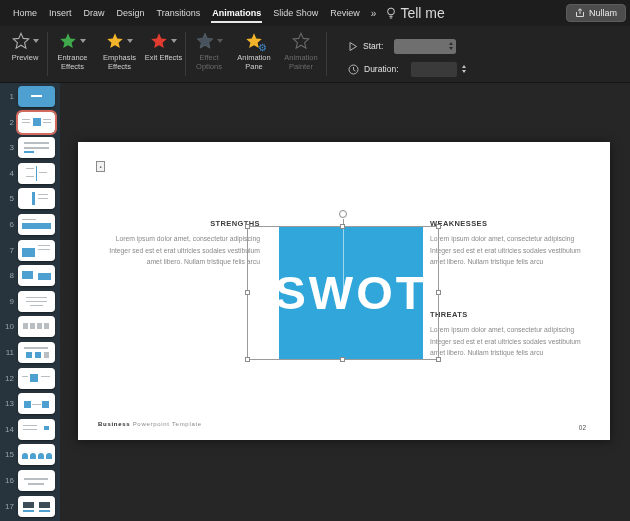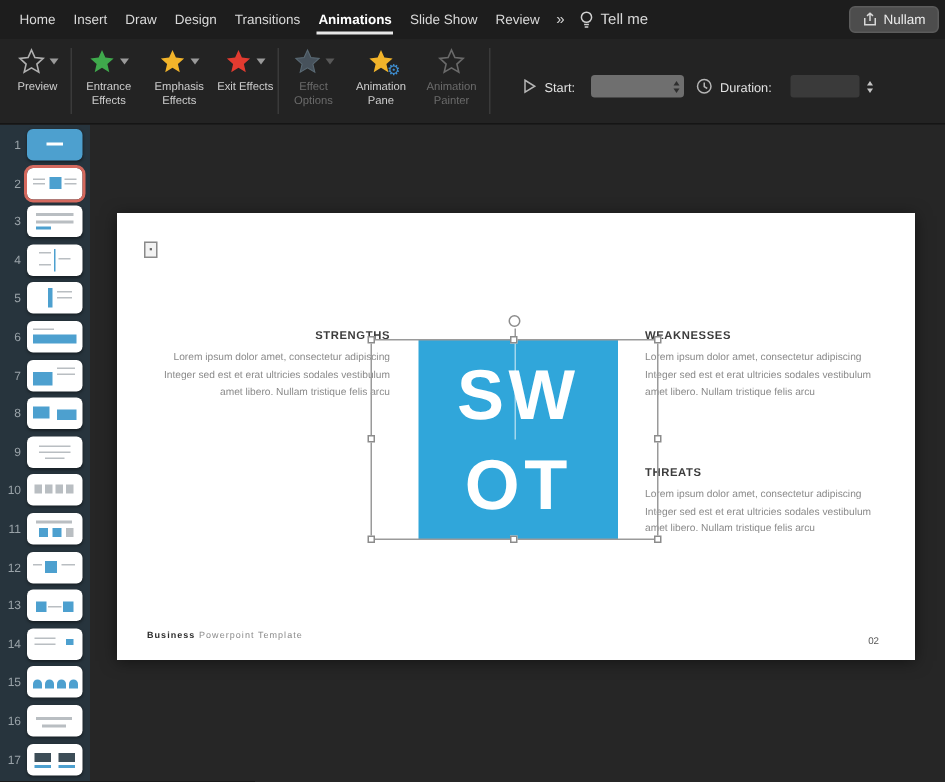--- a/index.html
+++ b/index.html
@@ -9,37 +9,37 @@
     background:#262626; font-family:"Liberation Sans", sans-serif;text-decoration:underline;
     -webkit-font-smoothing:antialiased;
   }
   
   .menubar{position:absolute;top:0;left:0;right:0;height:26px;background:#1d1d1d;
     display:flex;align-items:center;padding-left:12px;gap:10px;z-index:30;}
   .menu-item{font-size:9px;color:#d9d9d9;cursor:default;padding:4px 1px 5px;}
   .menu-item.active{color:#fff;font-weight:700;border-bottom:2px solid #e8e8e8;padding-bottom:3px;}
   .menu-overflow{font-size:10px;color:#cfcfcf;}
   .tellme{display:flex;align-items:center;gap:4px;}
-  .tellme .t-label{font-size:10px;color:#d9d9d9;}
+  .tellme .t-label{font-size:14px;color:#d9d9d9;}
   .top-right{position:absolute;right:4px;top:4px;display:flex;gap:6px;}
   .pill-btn{display:flex;align-items:center;gap:4px;background:#4d4d4d;border:1px solid #5c5c5c;
     border-radius:4px;height:18px;padding:0 8px;font-size:9px;color:#ececec;}
   
   .ribbon{position:absolute;top:26px;left:0;right:0;height:57px;background:#232323;
     border-bottom:1px solid #151515;display:flex;align-items:stretch;padding-left:4px;z-index:29;}
   .rsep{width:1px;background:#3a3a3a;margin:6px 1px;}
   .rbtn{display:flex;flex-direction:column;align-items:center;padding-top:5px;}
   .rbtn .icorow{display:flex;align-items:center;height:20px;}
   .rbtn .lbl{font-size:7.5px;line-height:8.5px;color:#cfcfcf;text-align:center;margin-top:3px;}
   .rbtn.dim .lbl{color:#6b6b6b;}
   .chev{width:0;height:0;border-left:3px solid transparent;border-right:3px solid transparent;
     border-top:4px solid #9a9a9a;margin-left:3px;}
   .dim .chev{border-top-color:#585858;}
   .gear-badge{position:absolute;right:-4px;bottom:-3px;font-size:10px;color:#3f8fd2;line-height:10px;}
-  .startgrp{display:flex;flex-direction:row;gap:8px;padding:7px 0 0 20px;justify-content:center;}
+  .startgrp{display:flex;flex-direction:column;gap:8px;padding:7px 0 0 20px;justify-content:center;}
   .srow{display:flex;align-items:center;gap:5px;}
   .srow .slabel{font-size:8.5px;color:#e3e3e3;width:42px;}
   .srow .slabel.w1{width:26px;}
   .dropbox{width:62px;height:15px;background:#6f6f6f;border-radius:2.5px;display:flex;
     align-items:center;justify-content:flex-end;padding-right:3px;}
   .darkbox{width:46px;height:15px;background:#3a3a3a;border-radius:2px;}
   .step{display:flex;flex-direction:column;gap:2px;align-items:center;}
   .step .up{width:0;height:0;border-left:2.5px solid transparent;border-right:2.5px solid transparent;border-bottom:3px solid #2e2e2e;}
   .step .dn{width:0;height:0;border-left:2.5px solid transparent;border-right:2.5px solid transparent;border-top:3px solid #2e2e2e;}
   .step.light .up{border-bottom-color:#c4c4c4;}
@@ -61,22 +61,22 @@
     box-shadow:0 1px 10px rgba(0,0,0,.5);}
   .ph-icon{position:absolute;left:18px;top:19px;width:9px;height:11px;border:1px solid #8a8a8a;
     background:#f2f2f2;font-size:6px;color:#666;text-align:center;line-height:10px;}
   .quad{position:absolute;}
   .quad .qtitle{font-size:7.5px;font-weight:700;color:#3c3c3c;letter-spacing:.4px;margin-bottom:5px;}
   .quad .qline{font-size:6.8px;color:#8a8a8a;line-height:11.6px;}
   .q-tl{left:28px;top:77px;width:154px;text-align:right;}
   .q-bl{left:28px;top:168px;width:154px;text-align:right;}
   .q-tr{left:352px;top:77px;width:176px;text-align:left;}
   .q-br{left:352px;top:168px;width:176px;text-align:left;}
-  .swot-box{position:absolute;left:201px;top:84px;width:133px;height:134px;background:#30a6da;
-    display:flex;flex-direction:column;align-items:center;justify-content:center;z-index:2;}
+  .swot-box{position:absolute;left:201px;top:84px;width:144px;height:134px;background:#30a6da;
+    display:flex;align-items:center;justify-content:center;z-index:2;}
   .swot-word{font-size:47px;font-weight:700;color:#fff;letter-spacing:3px;line-height:60px;}
   .selbox{position:absolute;left:169px;top:84px;width:192px;height:134px;
     border:1px solid #9a9a9a;z-index:3;}
   .handle{position:absolute;width:5px;height:5px;background:#fff;border:1px solid #8c8c8c;z-index:4;}
   .rot-stem{position:absolute;left:50%;top:-8px;width:1px;height:8px;background:#9a9a9a;}
   .rot-handle{position:absolute;left:50%;top:-17px;margin-left:-4px;width:8px;height:8px;
     border:1px solid #8c8c8c;border-radius:50%;background:#fff;}
   .inner-line{position:absolute;left:50%;top:2px;width:1px;height:64px;background:rgba(255,255,255,.55);}
   .slide-footer{position:absolute;left:20px;top:279px;font-size:6px;letter-spacing:.7px;color:#8a8a8a;}
   .slide-footer b{color:#2b2b2b;}

